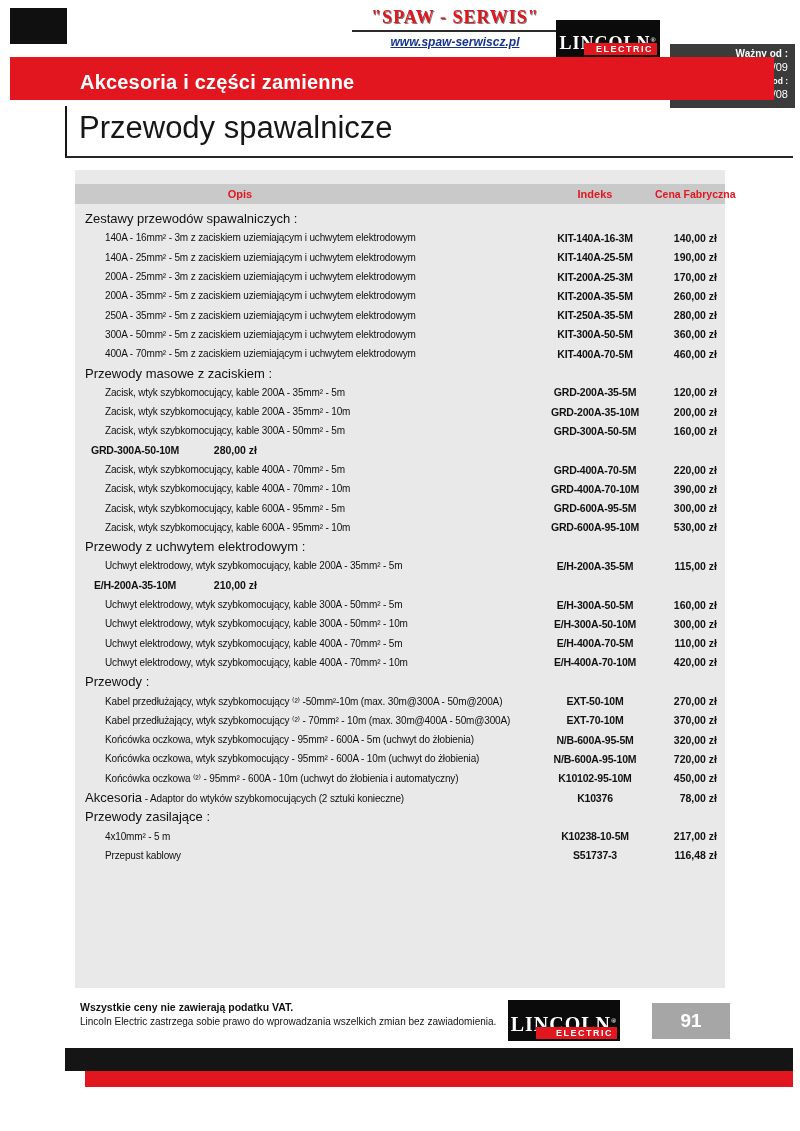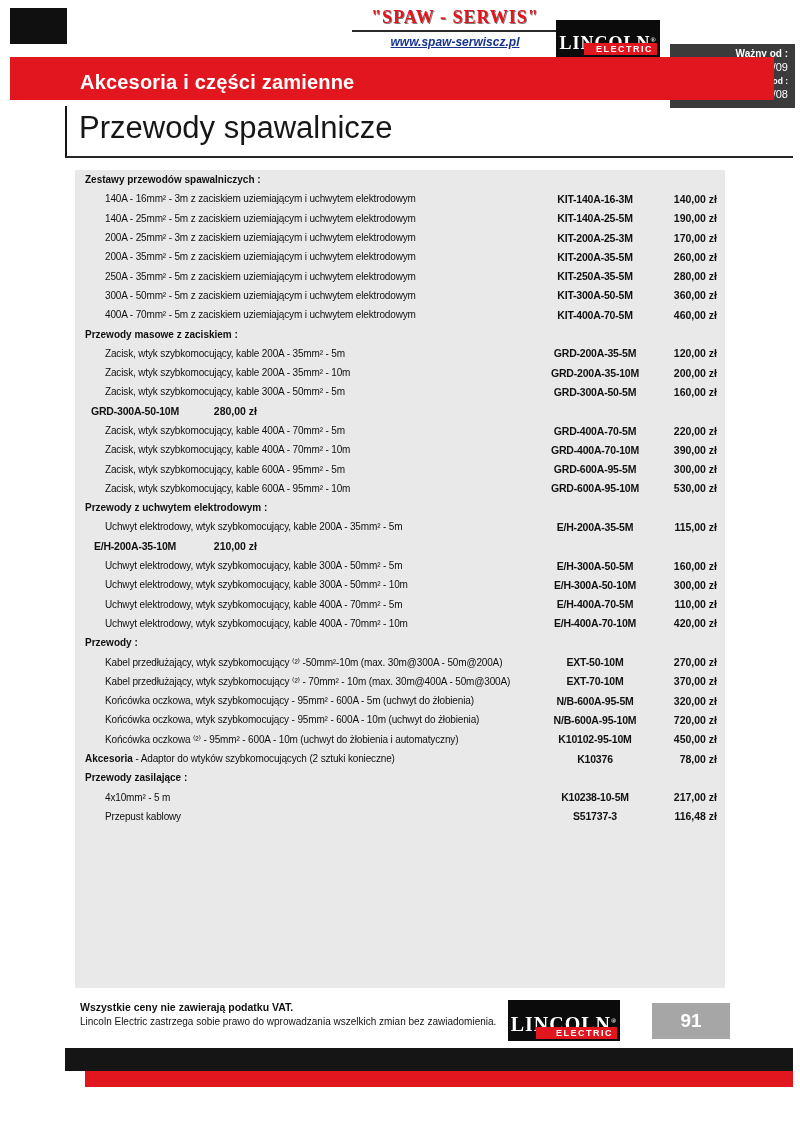--- a/index.html
+++ b/index.html
@@ -47,21 +47,21 @@
   .price-table { position:absolute; left:75px; top:170px; width:650px; height:818px; background:var(--table-bg,#e9e9e9); }
   .table-header { margin:14px 0 5px 0; height:20px; background:var(--table-header-bg,#c9c9c9); display:flex; align-items:center; }
   .th { color:var(--brand-red,#e2161f); font-weight:bold; font-size:11px; text-align:center; }
   .th-desc { width:460px; padding-right:130px; }
   .th-index { width:120px; }
   .th-price { width:70px; white-space:nowrap; font-size:10.5px; }
 
   .trow { display:flex; height:19.3px; align-items:center; }
   .cell-desc { width:460px; font-size:10px; color:#101010; padding-left:30px; white-space:nowrap; letter-spacing:-.15px; }
   .section-row .cell-desc { padding-left:10px; }
-  .section-title { font-weight:bold; font-size:10px; letter-spacing:0;margin-top:48px; }
+  .section-title { font-weight:normal; font-size:13px; letter-spacing:0;margin-top:48px; }
   .section-rest { font-weight:normal; font-size:10px; }
   .cell-index { width:120px; text-align:center; font-weight:bold; font-size:10.5px; white-space:nowrap; letter-spacing:-.2px; }
   .cell-price { width:70px; text-align:right; font-weight:bold; font-size:10.5px; padding-right:8px; white-space:nowrap; }
 
   
   .footer-notes { position:absolute; left:80px; top:1001px; }
   .note1 { font-size:10.5px; font-weight:bold; margin-bottom:3px; }
   .note2 { font-size:10px; }
 
   .page-number-box { position:absolute; left:652px; top:1003px; width:78px; height:36px;
@@ -97,20 +97,25 @@
 
   <div class="red-banner">
     <span class="banner-title">Akcesoria i części zamienne</span>
   </div>
 
   <div class="title-vline"></div>
   <h1 class="page-title">Przewody spawalnicze</h1>
   <div class="title-hline"></div>
 
   <div class="price-table">
+    <div class="table-header">
+      <span class="th th-desc">Opis</span>
+      <span class="th th-index">Indeks</span>
+      <span class="th th-price">Cena Fabryczna</span>
+    </div>
     <div id="table-body">
         <div class="trow section-row">
           <span class="cell-desc"><span class="section-title">Zestawy przewodów spawalniczych :</span></span>
           <span class="cell-index"></span>
           <span class="cell-price"></span>
         </div>
         <div class="trow item-row">
           <span class="cell-desc">140A - 16mm² - 3m z zaciskiem uziemiającym i uchwytem elektrodowym</span>
           <span class="cell-index">KIT-140A-16-3M</span>
           <span class="cell-price">140,00 zł</span>

